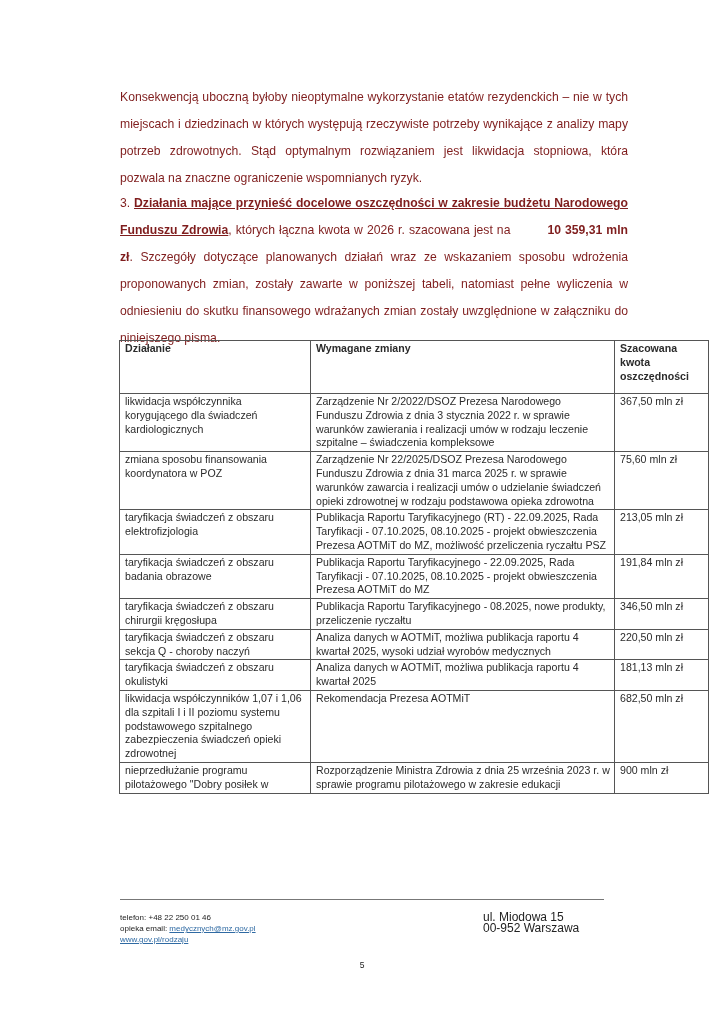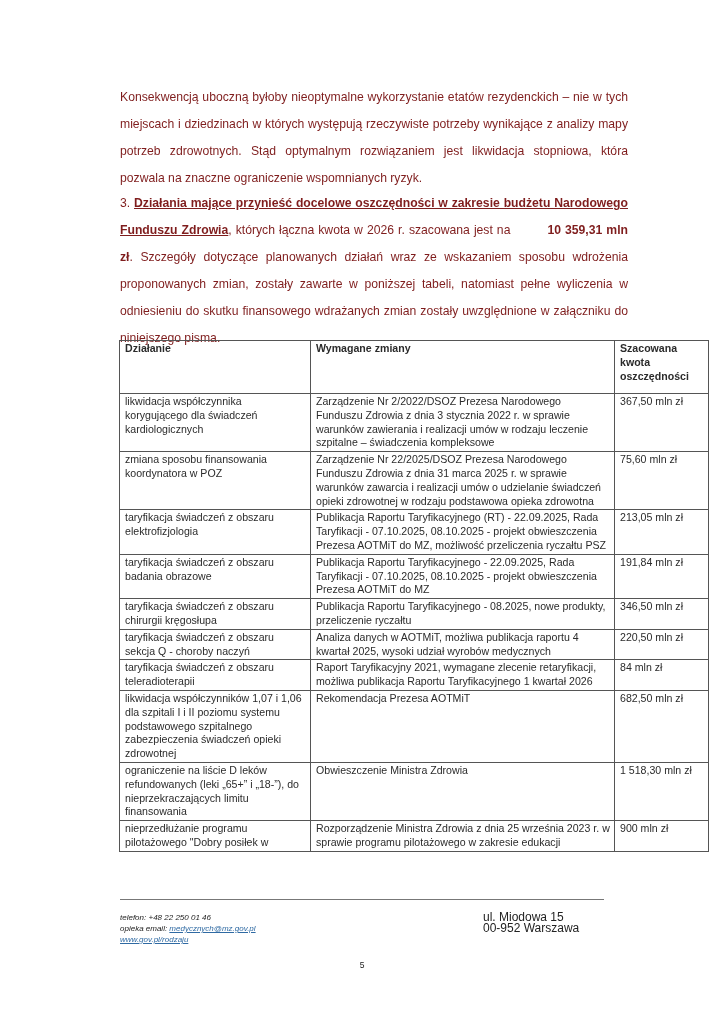--- a/index.html
+++ b/index.html
@@ -33,21 +33,21 @@
   col.c2 { width: 304px; }
   col.c3 { width: 94px; }
   .hdr-head { height: 53px; }
 
   .foot-rule {
     position: absolute; left: 120px; top: 899px; width: 484px;
     border-top: 1px solid #777;
   }
   .footer-left {
     position: absolute; left: 120px; top: 912px;
-    font-size: 8px; line-height: 11px; color: #222; font-style: italic;
+    font-size: 8px; line-height: 11px; color: #222;
   }
   .footer-right {
     position: absolute; left: 483px; top: 912px;
     font-size: 12px; line-height: 11px; color: #222;
   }
   .link { color: #2f6aa3; text-decoration: underline; }
   .page-num {
     position: absolute; left: 0; width: 724px; top: 960px; text-align: center;
     font-size: 8.5px; color: #222;
   }
@@ -97,33 +97,28 @@
         <td>taryfikacja świadczeń z obszaru chirurgii kręgosłupa</td>
         <td>Publikacja Raportu Taryfikacyjnego - 08.2025, nowe produkty, przeliczenie ryczałtu</td>
         <td>346,50 mln zł</td>
       </tr>
       <tr>
         <td>taryfikacja świadczeń z obszaru sekcja Q - choroby naczyń</td>
         <td>Analiza danych w AOTMiT, możliwa publikacja raportu 4 kwartał 2025, wysoki udział wyrobów medycznych</td>
         <td>220,50 mln zł</td>
       </tr>
       <tr>
-        <td>taryfikacja świadczeń z obszaru teleradioterapii</td>
-        <td>Raport Taryfikacyjny 2021, wymagane zlecenie retaryfikacji, możliwa publikacja Raportu Taryfikacyjnego 1 kwartał 2026</td>
-        <td>84 mln zł</td>
+        <td>taryfikacja świadczeń z obszaru okulistyki</td>
+        <td>Analiza danych w AOTMiT, możliwa publikacja raportu 4 kwartał 2025</td>
+        <td>181,13 mln zł</td>
       </tr>
       <tr>
         <td>likwidacja współczynników 1,07 i 1,06 dla szpitali I i II poziomu systemu podstawowego szpitalnego zabezpieczenia świadczeń opieki zdrowotnej</td>
         <td>Rekomendacja Prezesa AOTMiT</td>
         <td>682,50 mln zł</td>
-      </tr>
-      <tr>
-        <td>ograniczenie na liście D leków refundowanych (leki „65+” i „18-”), do nieprzekraczających limitu finansowania</td>
-        <td>Obwieszczenie Ministra Zdrowia</td>
-        <td>1 518,30 mln zł</td>
       </tr>
       <tr>
         <td>nieprzedłużanie programu pilotażowego "Dobry posiłek w</td>
         <td>Rozporządzenie Ministra Zdrowia z dnia 25 września 2023 r. w sprawie programu pilotażowego w zakresie edukacji</td>
         <td>900 mln zł</td>
       </tr>
     </tbody>
 </table>
 
 <div class="foot-rule"></div>

